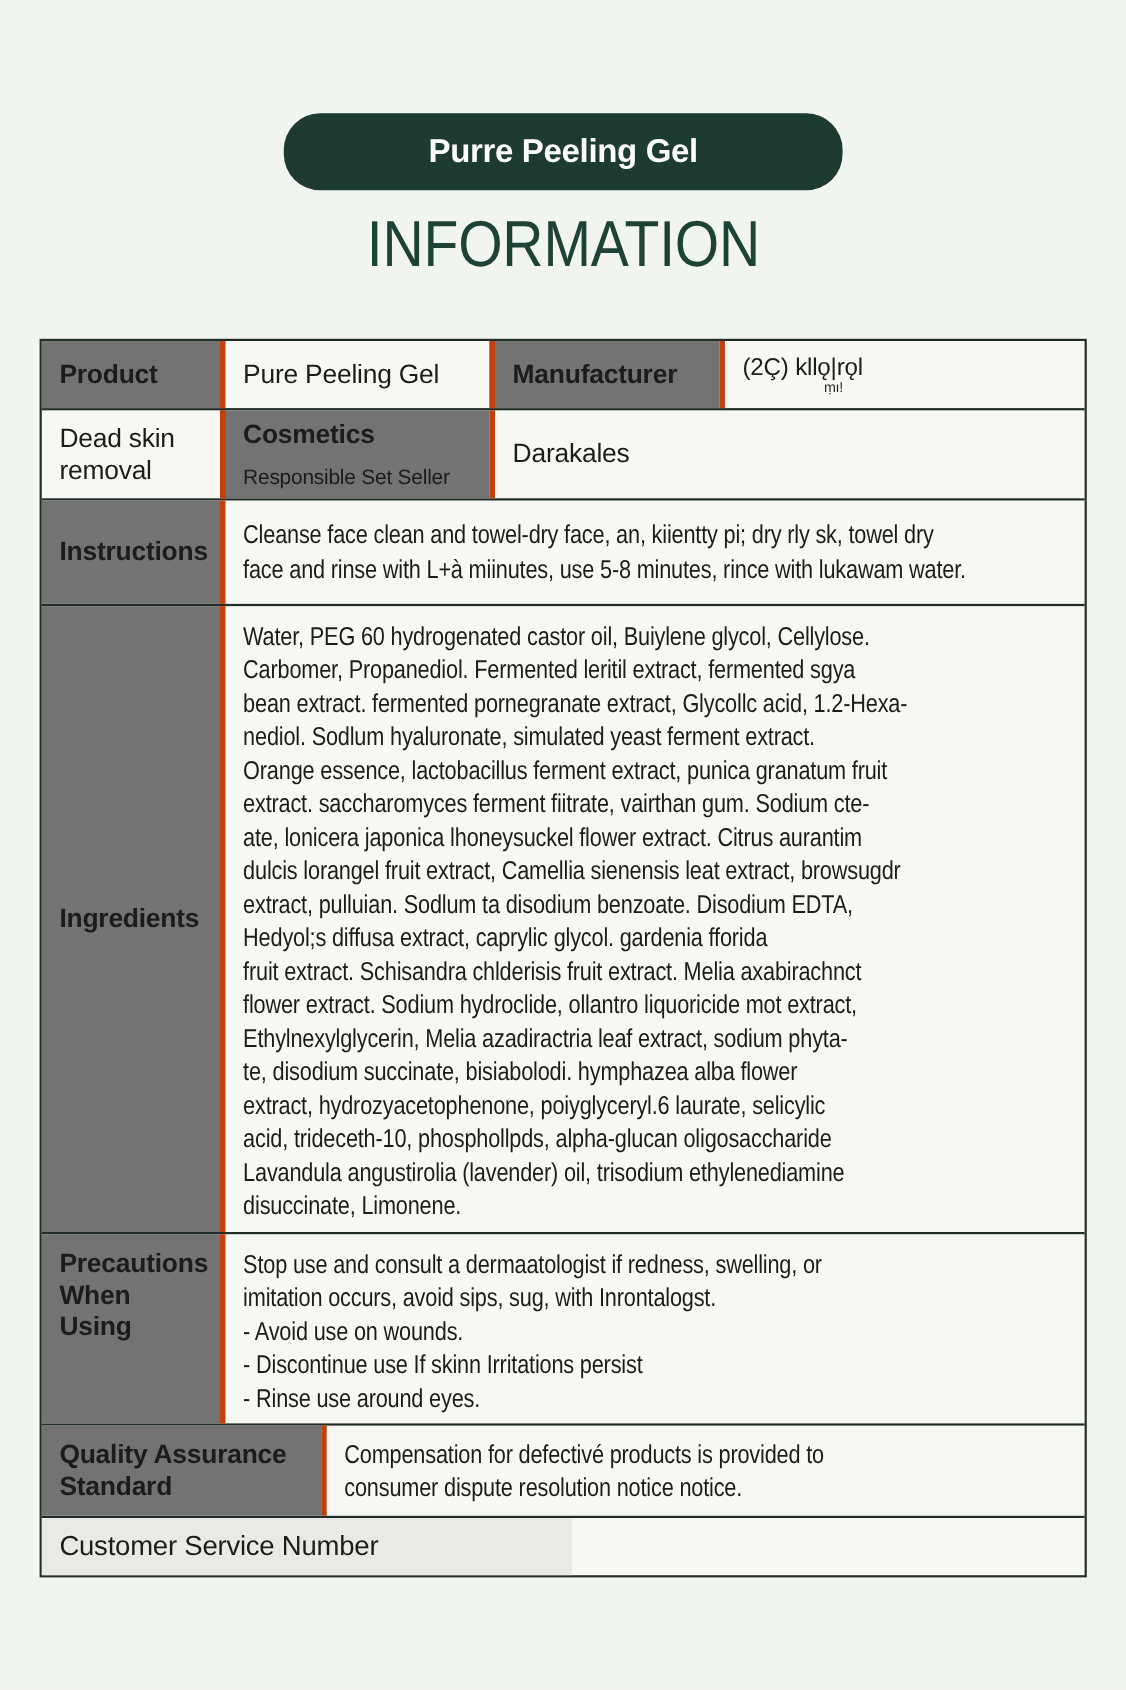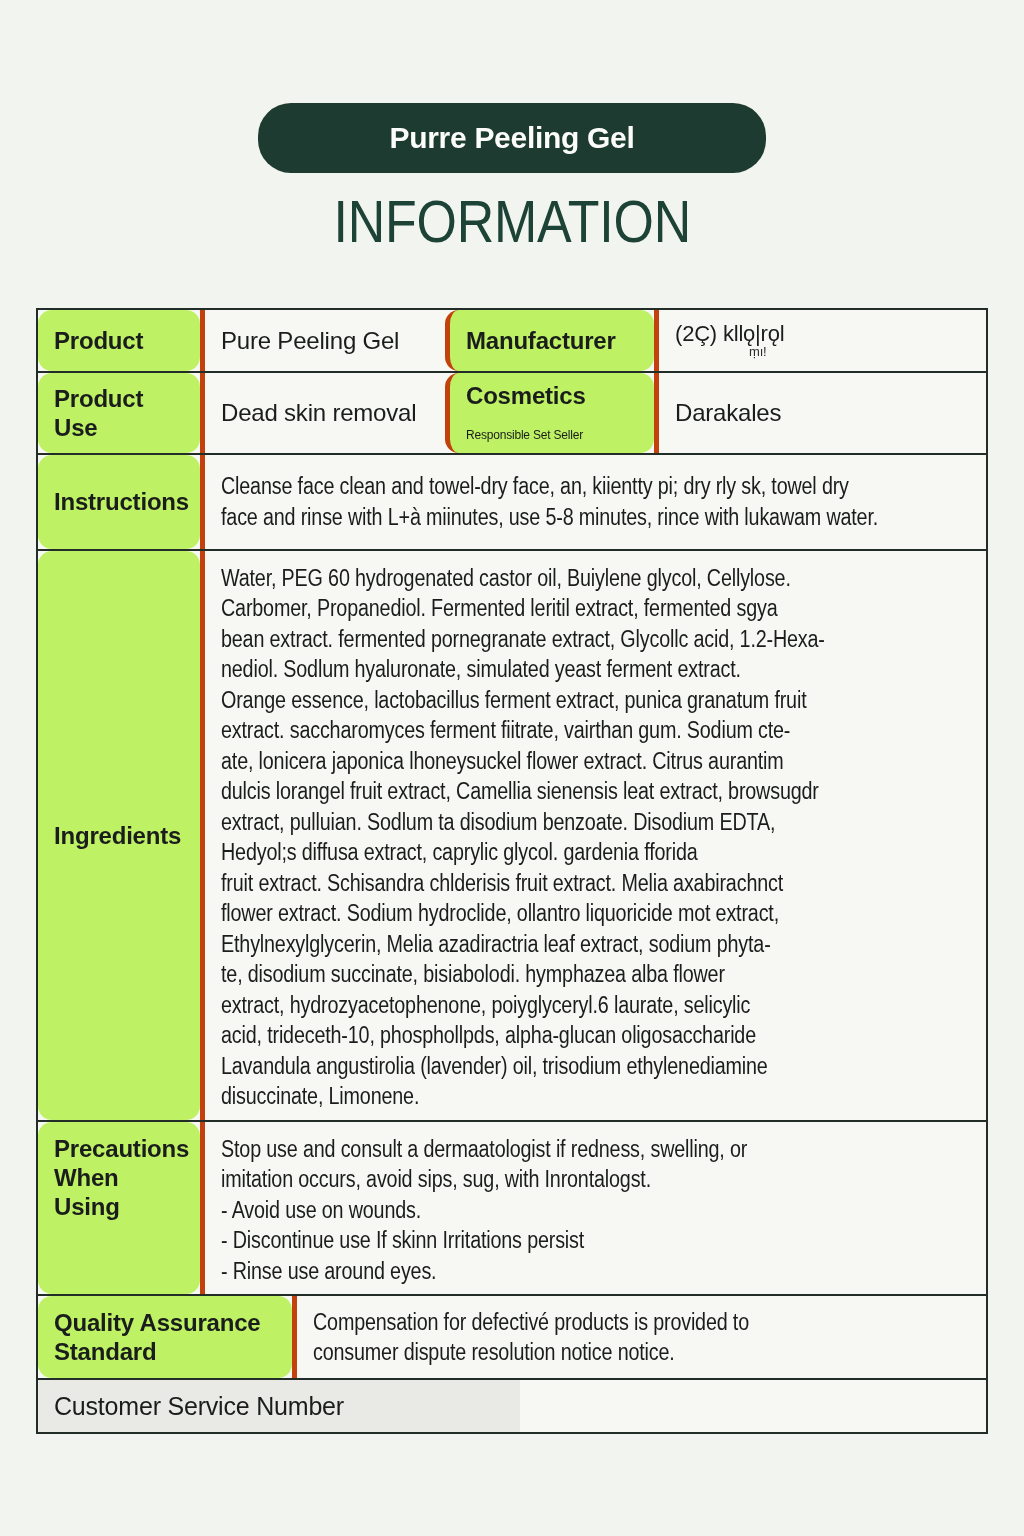--- a/index.html
+++ b/index.html
@@ -48,21 +48,21 @@
     border: 2px solid #232d28;
     background: #f7f8f4;
   }
   .row { display: grid; }
   .row + .row { border-top: 2.5px solid #232d28; }
   .cols4 { grid-template-columns: 162px 245px 209px 1fr; }
   .cols2 { grid-template-columns: 162px 1fr; }
   .colsq { grid-template-columns: 254px 1fr; }
   .cell { display: flex; flex-direction: column; justify-content: center; padding: 8px 10px 8px 16px; }
   .cell + .cell { border-left: 5px solid #c2410c; }
-  .lbl { background: #bef264; font-weight: 700; font-size: 24px; line-height: 29px; white-space: pre-line; border-radius: 14px; }
+  .lbl { background: #737373; font-weight: 700; font-size: 24px; line-height: 29px; white-space: pre-line; }
   .val { font-size: 24px; line-height: 29px; white-space: pre-line; }
   .top-align { justify-content: flex-start; padding-top: 12px; }
 
   .r1 { min-height: 61px; }
   .r2 { min-height: 64px; }
   .r3 { min-height: 61px; }
   .r-instructions { min-height: 96px; }
   .r-ingredients  { min-height: 552px; }
   .r-precautions  { min-height: 174px; }
   .r-quality      { min-height: 84px; }
@@ -72,21 +72,21 @@
   .condensed {
     transform: scaleX(0.84);
     transform-origin: 0 50%;
     width: 119%;
     font-size: 23.5px;
     line-height: 30.5px;
     white-space: pre-line;
   }
   .top-align .condensed { transform-origin: 0 0; }
 
-  .sub-label { font-weight: 400; font-size: 12px; line-height: 20px; letter-spacing: -0.2px; margin-top: 15px; }
+  .sub-label { font-weight: 400; font-size: 19px; line-height: 20px; letter-spacing: -0.2px; margin-top: 15px; }
   .garbled-main { font-size: 22px; line-height: 24px; }
   .garbled-sub { font-size: 13px; line-height: 12px; margin-left: 74px; color: #2a2d2b; }
 
   
   .r-service { display: flex; align-items: stretch; }
   .service-label {
     background: #e9eae6;
     display: flex;
     align-items: center;
     padding: 0 18px 0 16px;
@@ -112,21 +112,20 @@
     <div class="cell val">Pure Peeling Gel</div>
     <div class="cell lbl">Manufacturer</div>
     <div class="cell val">
       <span class="garbled-main">(2Ç) kllǫ|rǫl</span>
       <span class="garbled-sub">ṃı!</span>
     </div>
   </div>
 
 
   <div class="row cols4 r3">
-    <div class="cell lbl">Product Use</div>
     <div class="cell val">Dead skin removal</div>
     <div class="cell lbl">
       <span>Cosmetics</span>
       <span class="sub-label">Responsible Set Seller</span>
     </div>
     <div class="cell val">Darakales</div>
   </div>
 
   <div class="row cols2 r-instructions">
     <div class="cell lbl">Instructions</div>

